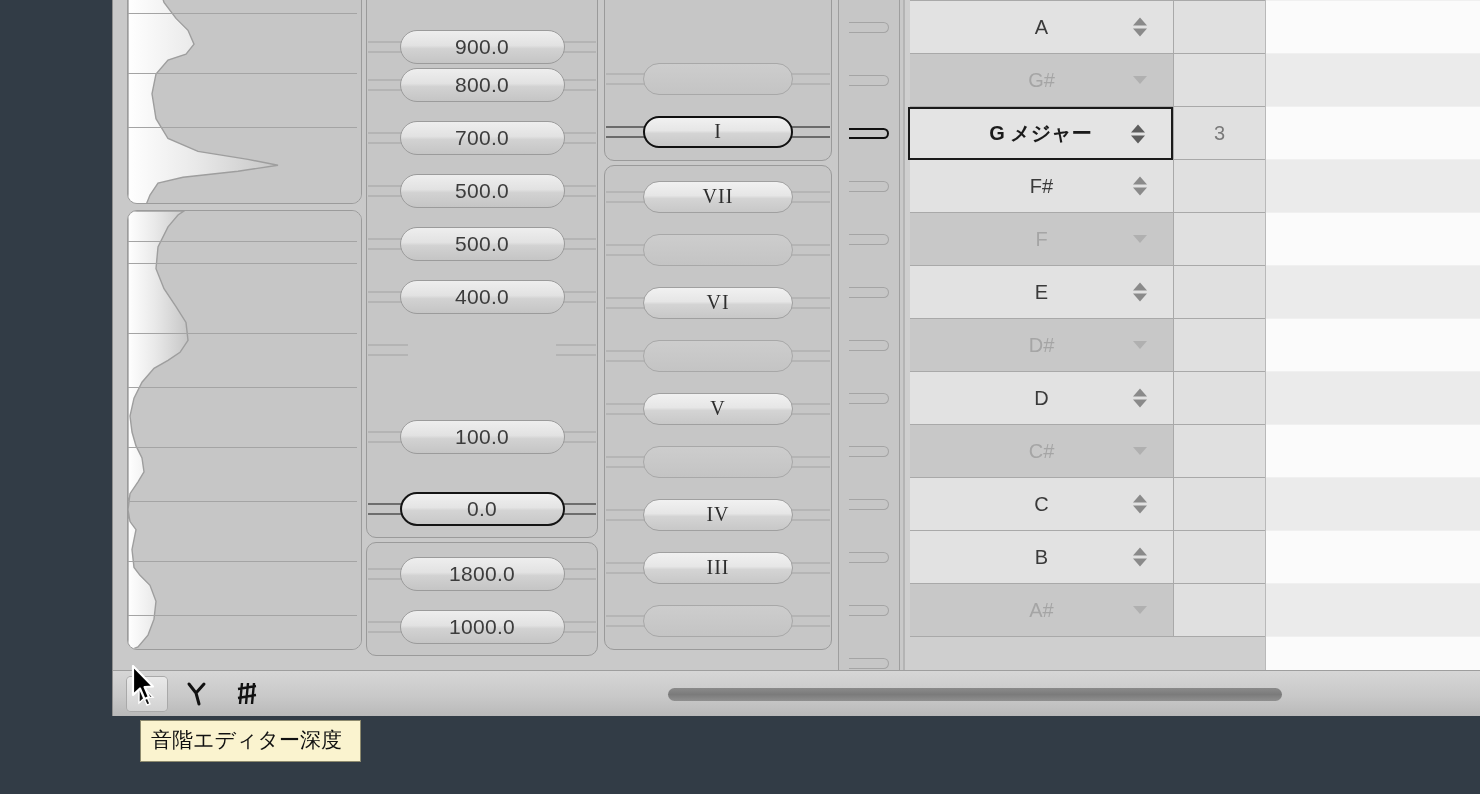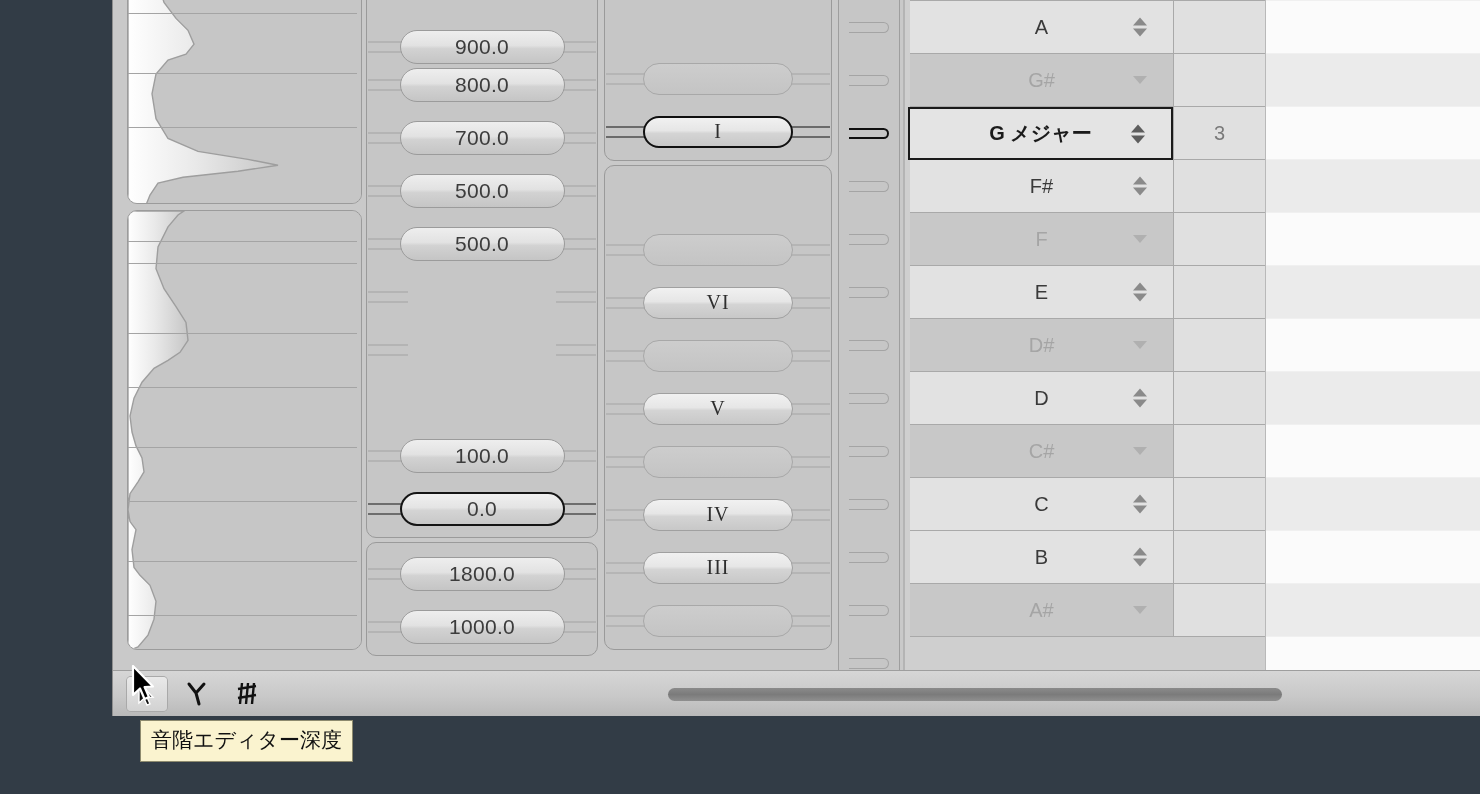--- a/index.html
+++ b/index.html
@@ -261,21 +261,21 @@
     background: linear-gradient(to bottom, #8a8a8a 0%, #7b7b7b 50%, #8f8f8f 100%);
     border-radius: 7px;
   }
 
   
   .tooltip {
     position: absolute;
     left: 140px; top: 720px;
     background: #faf3cf;
     border: 1px solid #8d8a6e;
-    padding: 5px 10px 7px 10px;
+    padding: 5px 18px 7px 10px;
     font-size: 21px;
     color: #111111;
     font-family: "DejaVu Sans", "Liberation Sans", sans-serif;
     white-space: nowrap;
   }
 
   
   .cursor {
     position: absolute;
     left: 131px; top: 665px;
@@ -358,26 +358,27 @@
               <div class="pill">500.0</div>
             </div>
             <div class="cents-row" style="top: 269px;">
               <div class="rail-l"></div>
               <div class="rail-r"></div>
               <div class="pill">500.0</div>
             </div>
             <div class="cents-row" style="top: 322px;">
               <div class="rail-l"></div>
               <div class="rail-r"></div>
+              <div class="pill">400.0</div>
             </div>
             <div class="cents-row" style="top: 375px;">
               <div class="rail-l"></div>
               <div class="rail-r"></div>
             </div>
-            <div class="cents-row" style="top: 481px;">
+            <div class="cents-row" style="top: 462px;">
               <div class="rail-l"></div>
               <div class="rail-r"></div>
               <div class="pill">100.0</div>
             </div>
             <div class="cents-row selected" style="top: 534px;">
               <div class="rail-l"></div>
               <div class="rail-r"></div>
               <div class="pill selected">0.0</div>
             </div>
           </div>
@@ -402,20 +403,25 @@
               <div class="rail-r"></div>
               <div class="deg-pill empty"></div>
             </div>
             <div class="deg-row selected" style="top: 163px;">
               <div class="rail-l"></div>
               <div class="rail-r"></div>
               <div class="deg-pill selected">I</div>
             </div>
           </div>
           <div class="deg-group" style="top: 171px; height: 485px;">
+            <div class="deg-row" style="top: 4px;">
+              <div class="rail-l"></div>
+              <div class="rail-r"></div>
+              <div class="deg-pill">VII</div>
+            </div>
             <div class="deg-row" style="top: 57px;">
               <div class="rail-l"></div>
               <div class="rail-r"></div>
               <div class="deg-pill empty"></div>
             </div>
             <div class="deg-row" style="top: 110px;">
               <div class="rail-l"></div>
               <div class="rail-r"></div>
               <div class="deg-pill">VI</div>
             </div>

